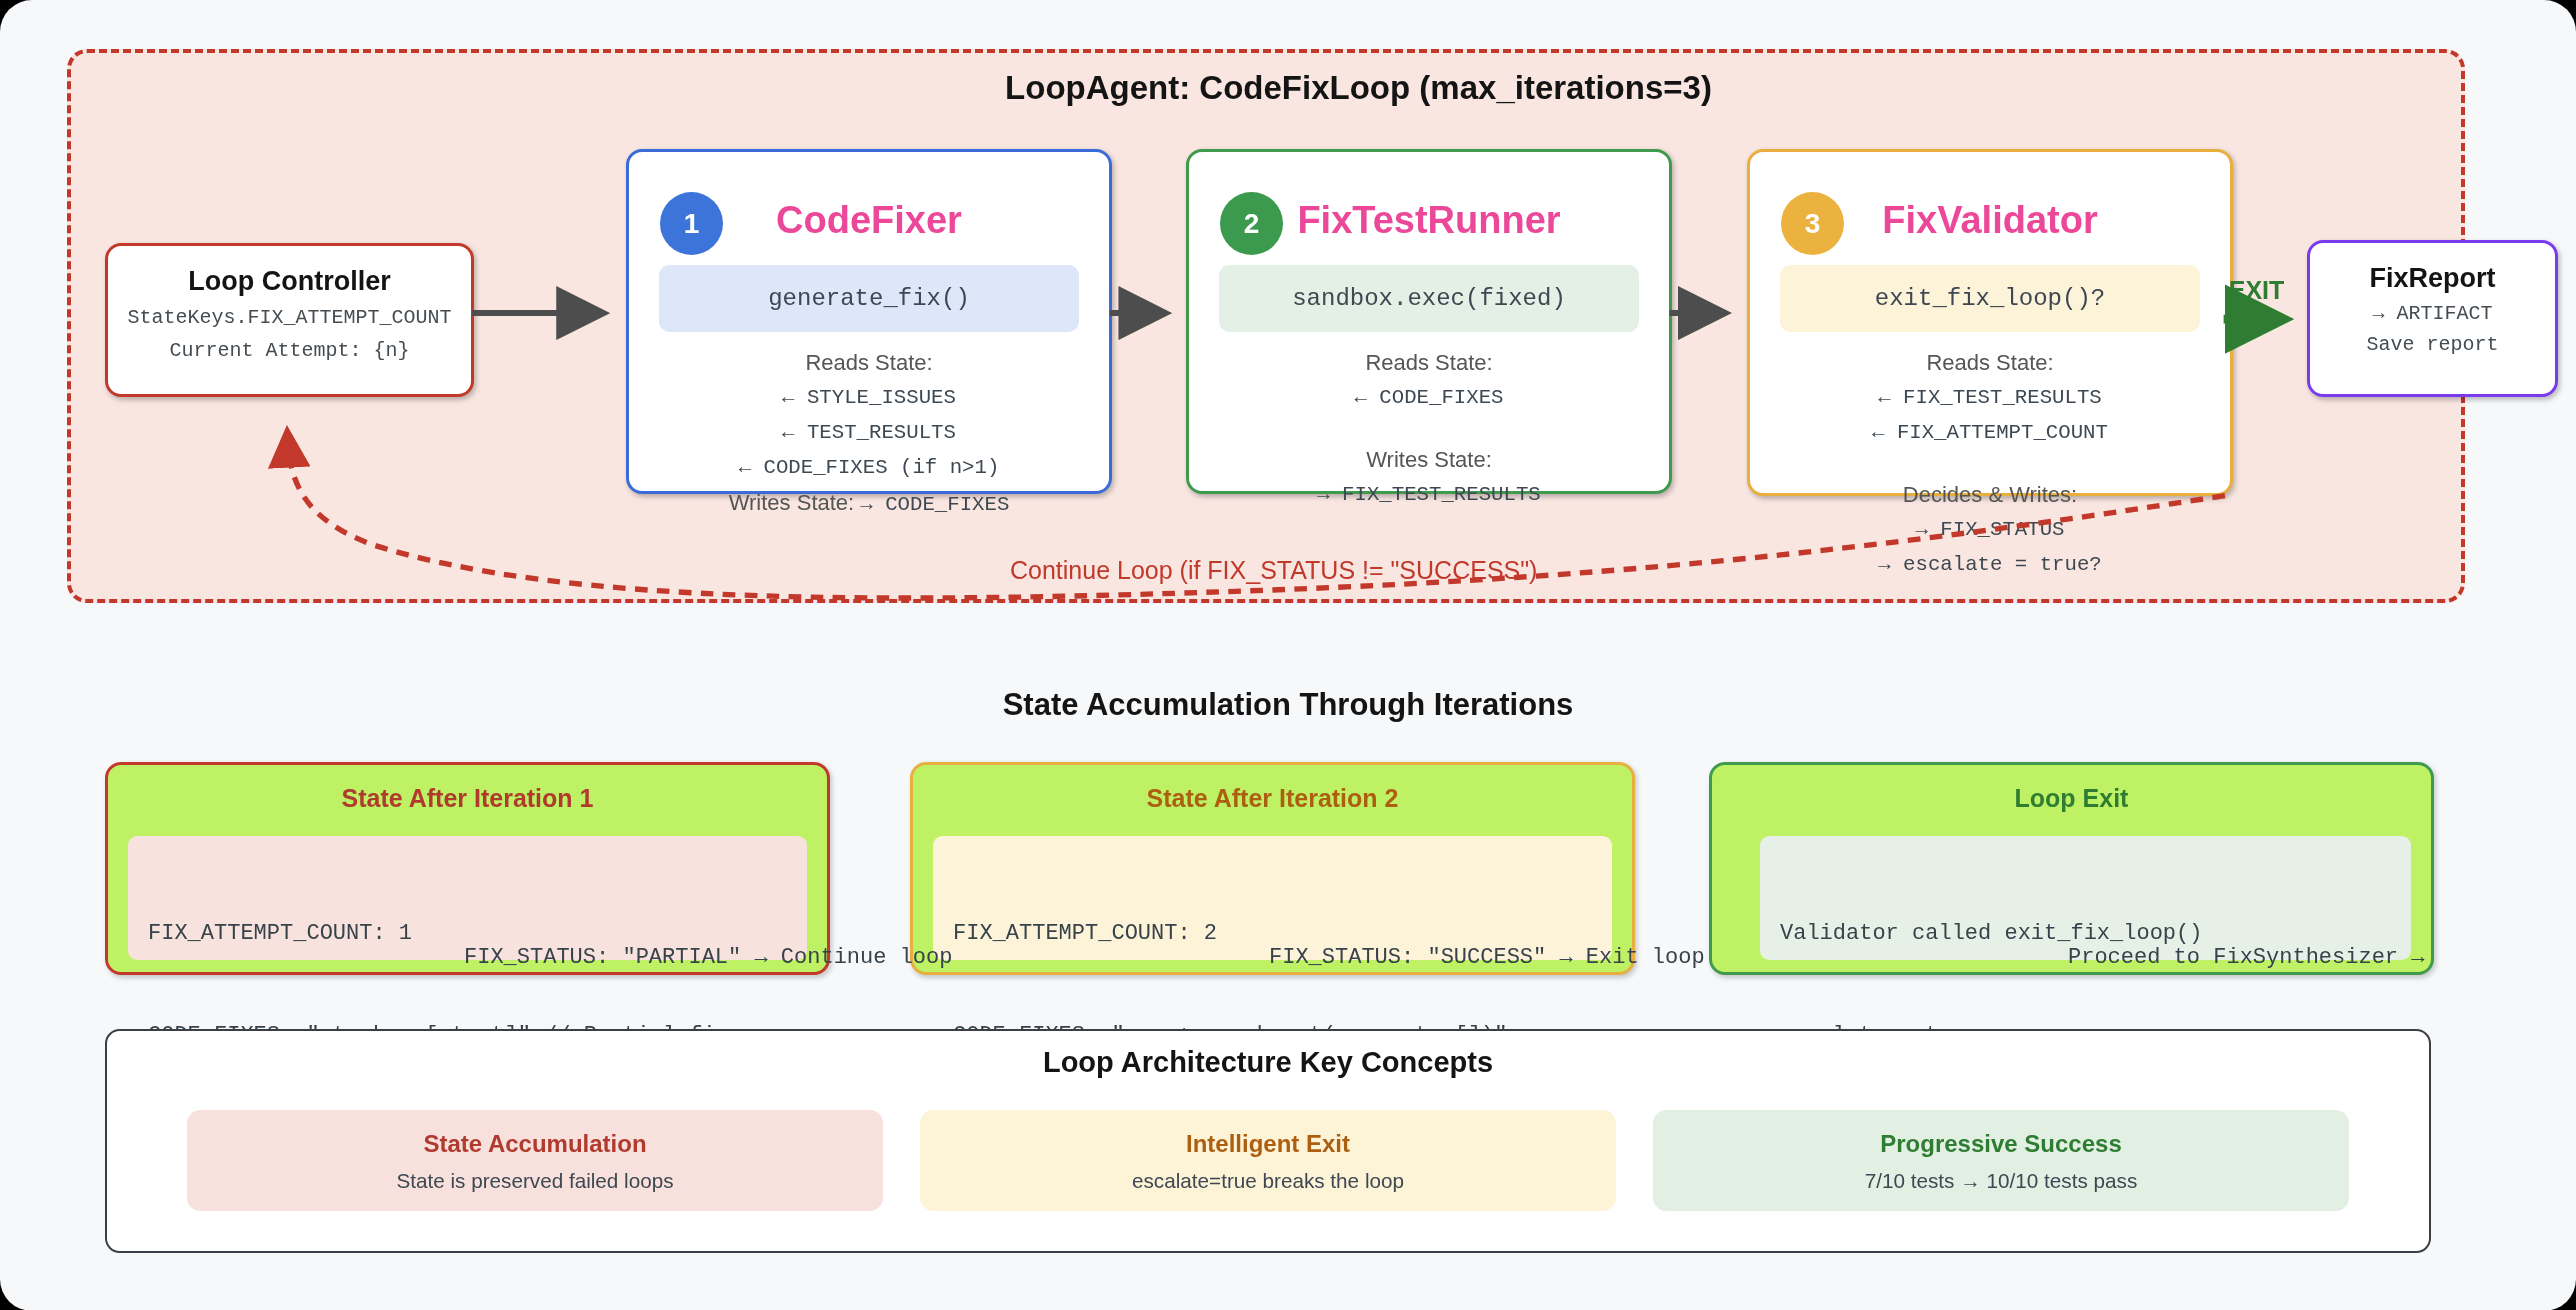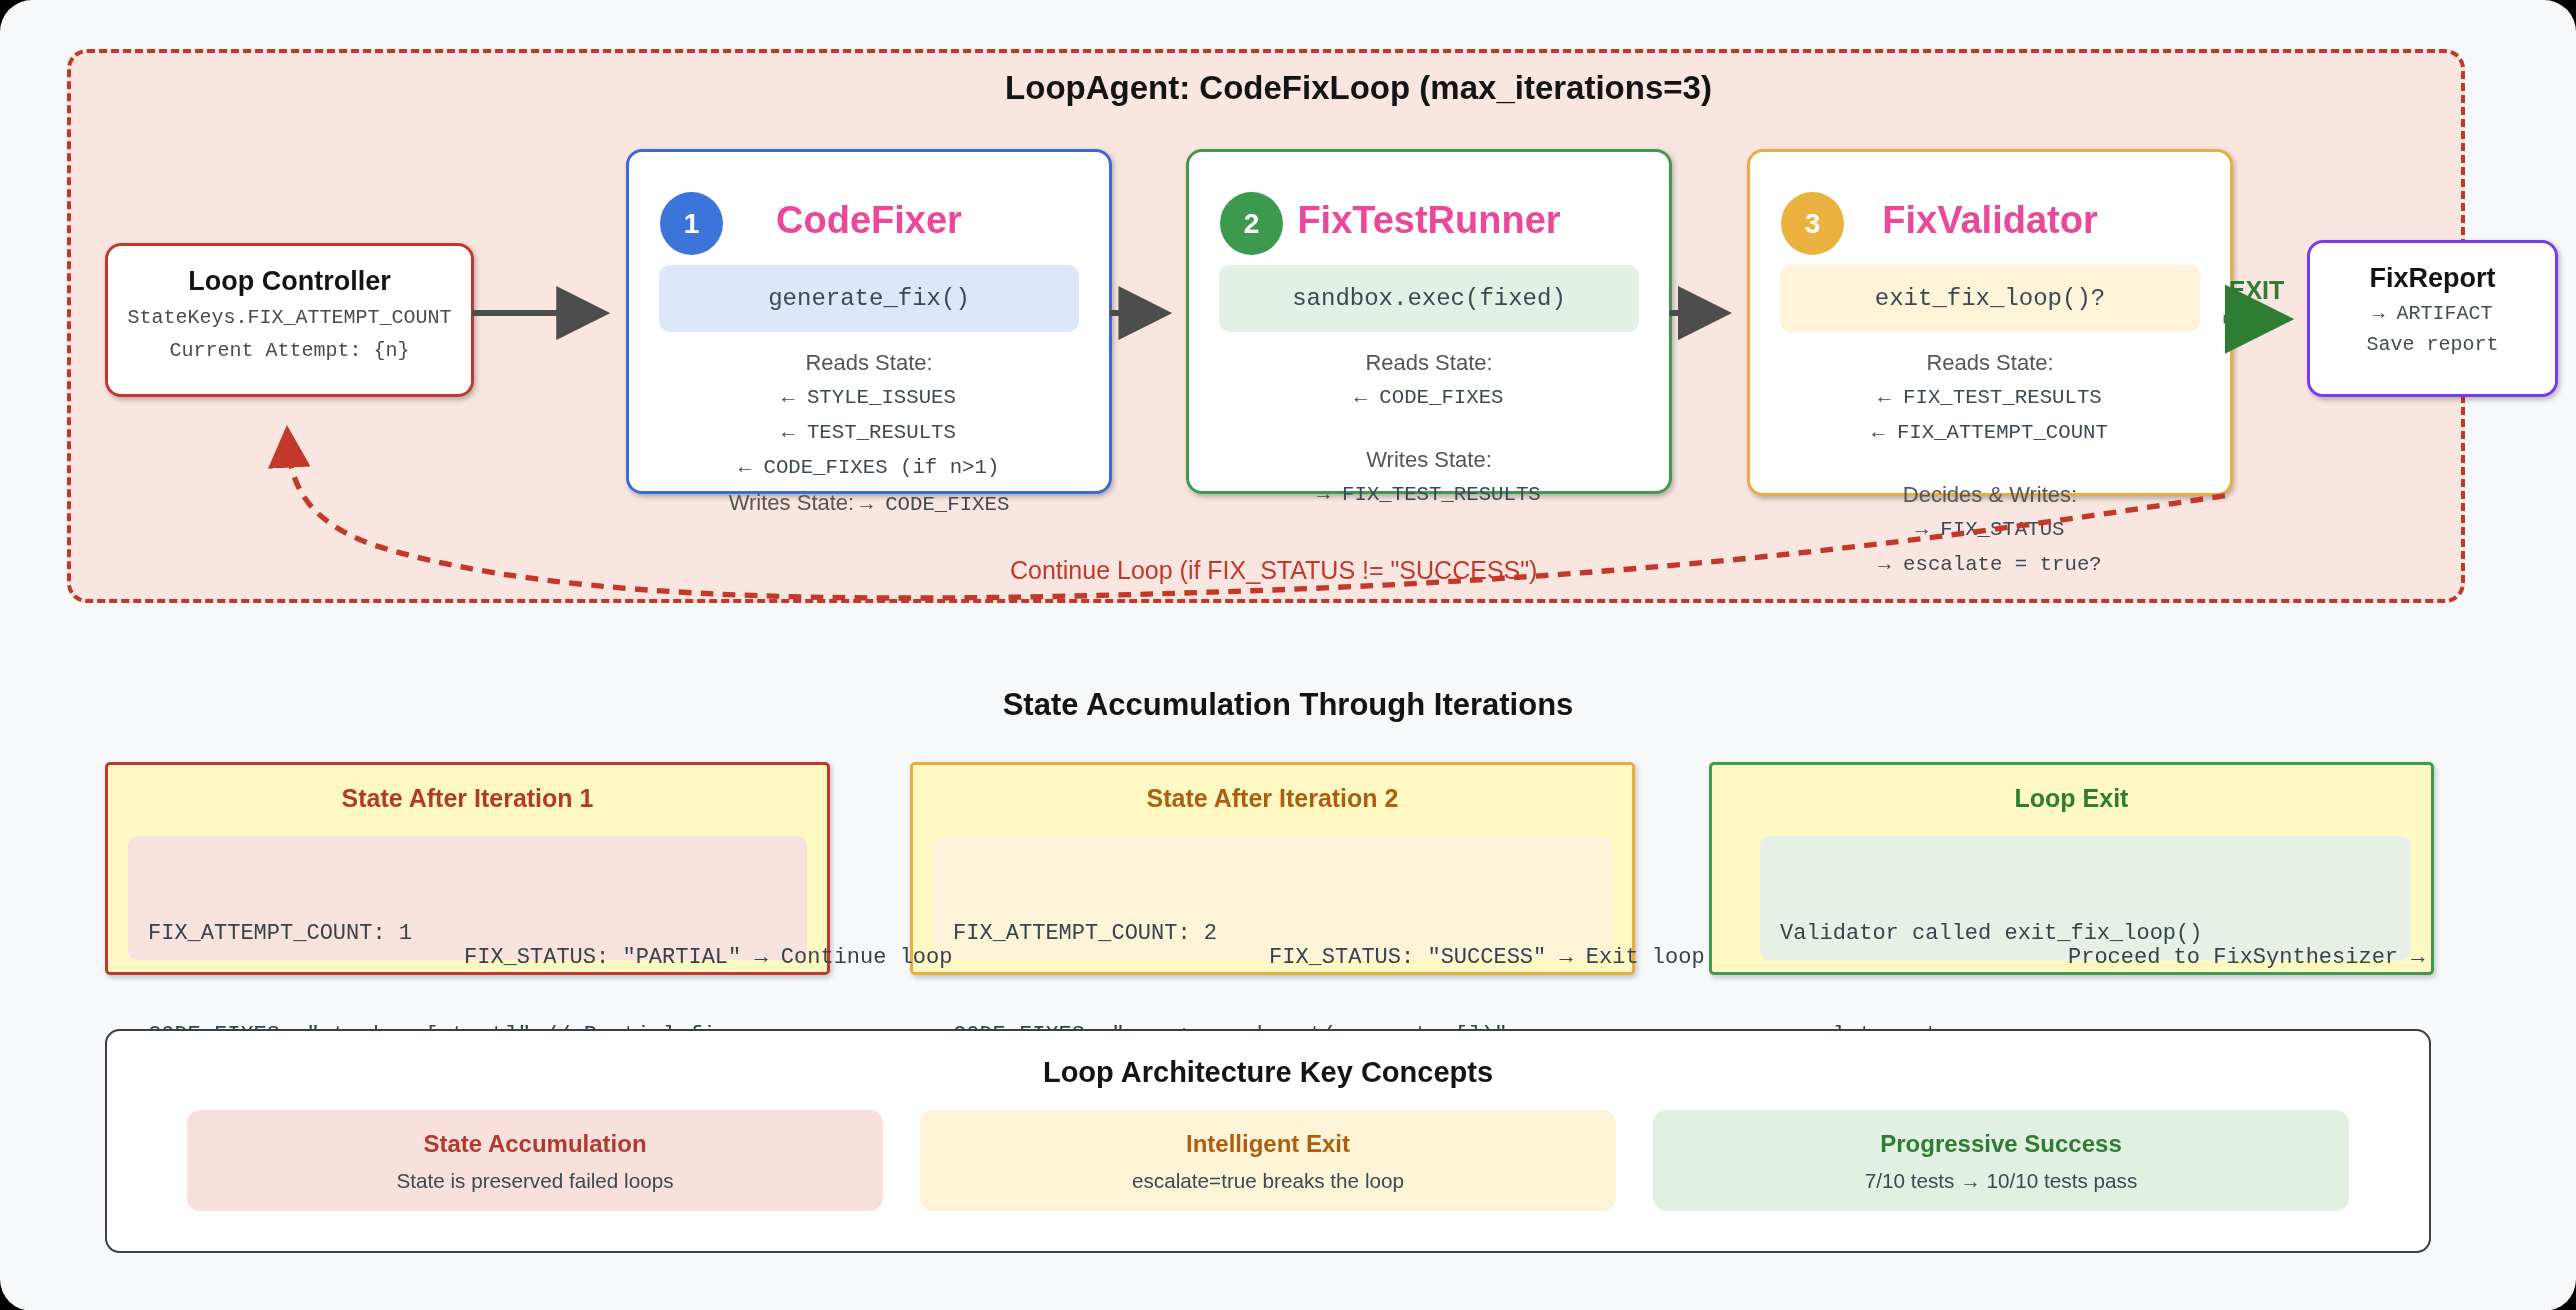--- a/index.html
+++ b/index.html
@@ -40,37 +40,37 @@
   .fr-title{margin-top:20px;font-size:27px;font-weight:bold;color:#141414;}
   .fr-line{margin-top:8px;font-family:"Liberation Mono","DejaVu Sans Mono",monospace;font-size:20px;color:#454c52;}
 
   .exit-label{position:absolute;left:2220px;top:276px;width:73px;text-align:center;font-size:25px;font-weight:bold;color:#2f7d33;z-index:6;}
   .continue-label{position:absolute;left:1010px;top:556px;font-size:25px;color:#c0392b;white-space:nowrap;z-index:2;}
 
   svg.overlay{position:absolute;left:0;top:0;width:2576px;height:1311px;pointer-events:none;z-index:3;}
 
   
   .state-heading{position:absolute;left:0;top:687px;width:2576px;text-align:center;font-size:31px;font-weight:bold;color:#141414;}
-  .state{position:absolute;top:762px;width:719px;height:207px;background:#fef9c3;border-radius:5px;box-shadow:2px 2.7px 5.3px rgba(0,0,0,.2);}
+  .state{position:absolute;top:762px;width:719px;height:207px;background:#bef264;border-radius:16px;box-shadow:2px 2.7px 5.3px rgba(0,0,0,.2);}
   .state-1{left:105px;border:3.3px solid #c2392b;}
   .state-2{left:910px;border:3.3px solid #e8af3e;}
   .state-3{left:1709px;border:3.3px solid #3f9a4d;}
   .state-title{text-align:center;margin-top:18.7px;font-size:25px;font-weight:bold;}
   .state-1 .state-title{color:#b03a2e;}
   .state-2 .state-title{color:#ad5f11;}
   .state-3 .state-title{color:#2e7d32;}
   .code{position:absolute;left:20px;right:20px;top:71px;height:111px;border-radius:9.3px;padding:13.3px 0 0 20px;font-family:"Liberation Mono","DejaVu Sans Mono",monospace;font-size:22px;line-height:34px;color:#37424a;white-space:pre;}
   .state-1 .code{background:#f7e2dd;}
   .state-2 .code{background:#fcf3d9;}
   .state-3 .code{background:#e7f0e7;margin-left:28px;}
   .overflow-line{position:absolute;left:356px;top:180px;white-space:nowrap;font-family:"Liberation Mono","DejaVu Sans Mono",monospace;font-size:22px;color:#37424a;z-index:10;}
 
   
   .concepts{position:absolute;left:105px;top:1029px;width:2322px;height:220px;background:#fff;border:2.7px solid #3a3f45;border-radius:14.7px;}
-  .concepts-heading{text-align:center;margin-top:25px;font-size:29px;font-weight:bold;color:#141414;}
+  .concepts-heading{text-align:center;margin-top:15px;font-size:29px;font-weight:bold;color:#141414;}
   .cards{position:absolute;left:80px;right:80px;top:79px;display:flex;gap:37px;}
   .card{flex:1;height:101px;border-radius:13.3px;text-align:center;}
   .card-title{margin-top:20px;font-size:24px;font-weight:bold;}
   .card-desc{margin-top:10.7px;font-size:20.7px;color:#3d4852;}
   .card-0{background:#dde6f9;} .card-0 .card-title{color:#1a56db;}
   .card-1{background:#f8e0dd;} .card-1 .card-title{color:#b03a2e;}
   .card-2{background:#fdf3d7;} .card-2 .card-title{color:#ad5f11;}
   .card-3{background:#e2efe3;} .card-3 .card-title{color:#2e7d32;}
 </style>
 </head>

